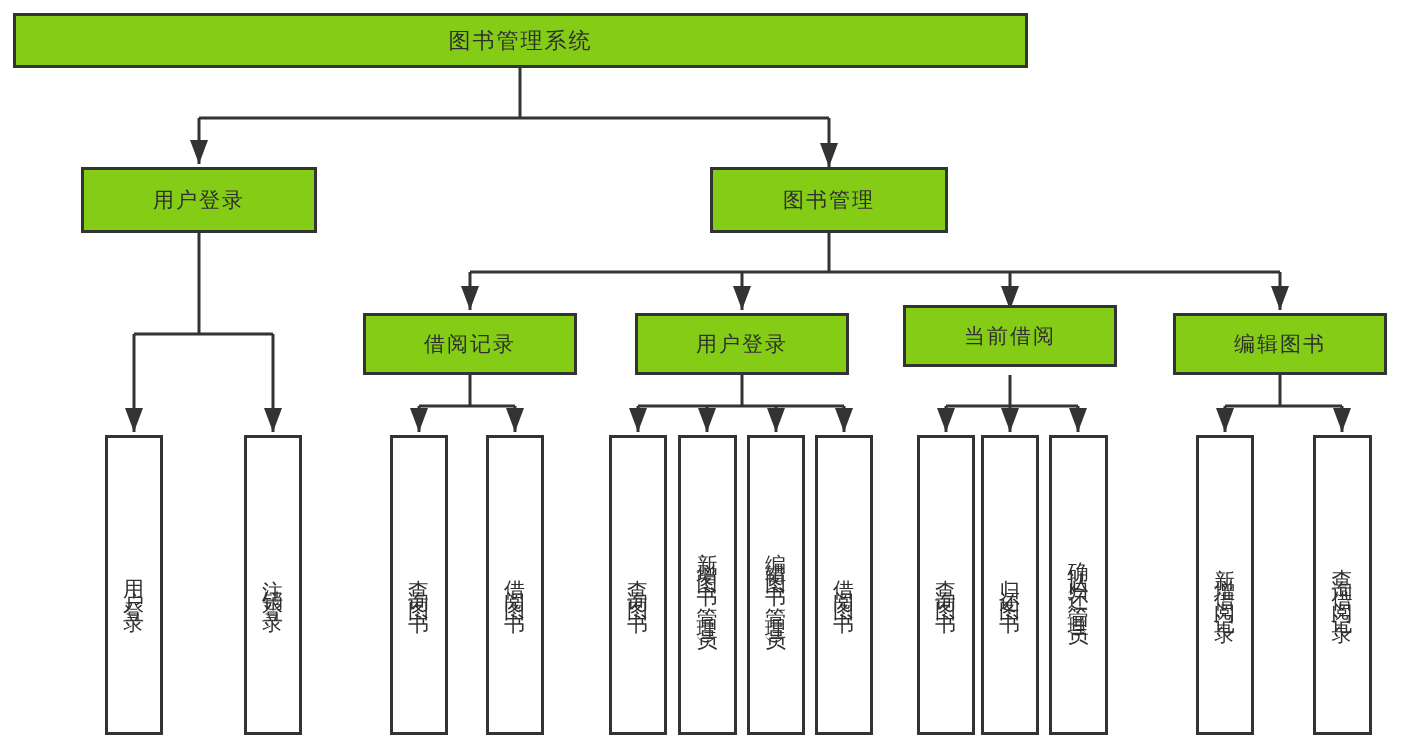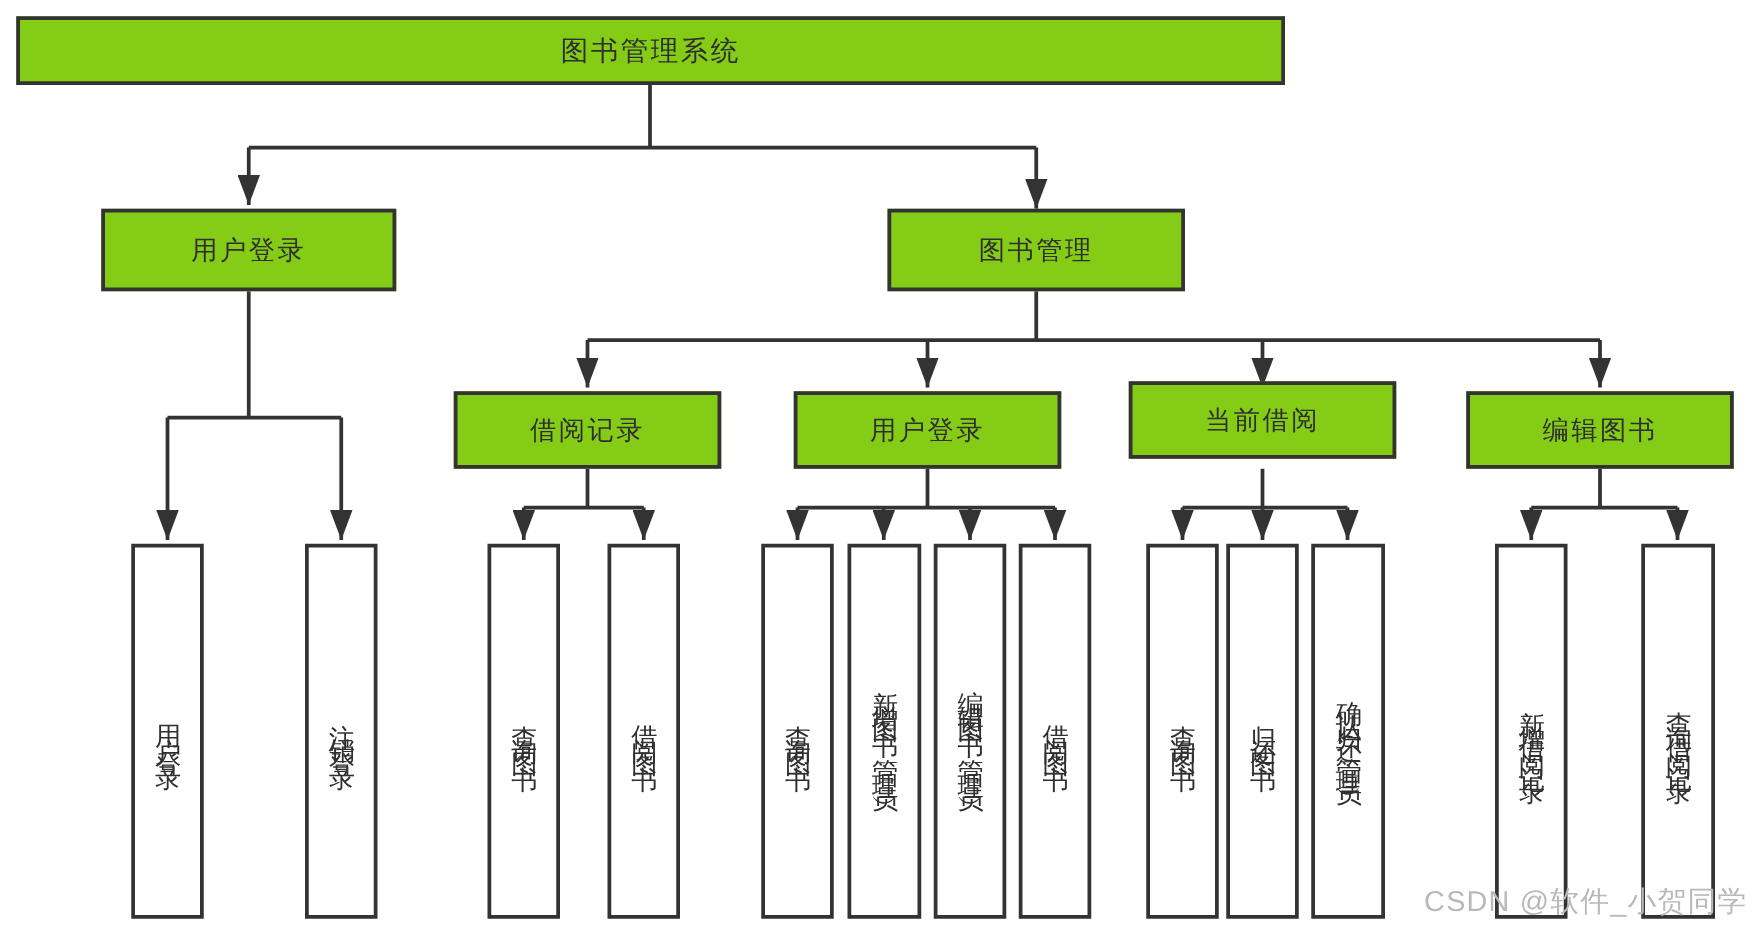--- a/index.html
+++ b/index.html
@@ -156,15 +156,14 @@
     <span class="vt" style="letter-spacing:9px;">确认归还（管理员）</span>
   </div>
 
   <div class="vleaf" style="left:1196px;">
     <span class="vt">新增借阅记录</span>
   </div>
   <div class="vleaf" style="left:1313px;width:59px;">
     <span class="vt">查询借阅记录</span>
   </div>
 
-  <div id="watermark">CSDN @软件_小贺同学</div>
 
 </div>
 
 </body></html>

